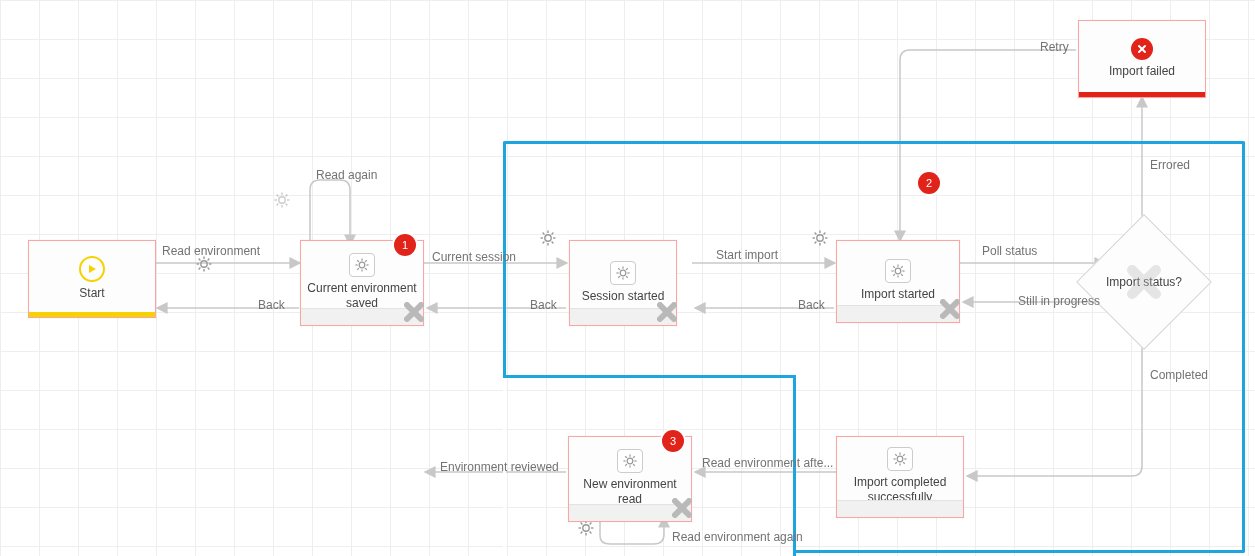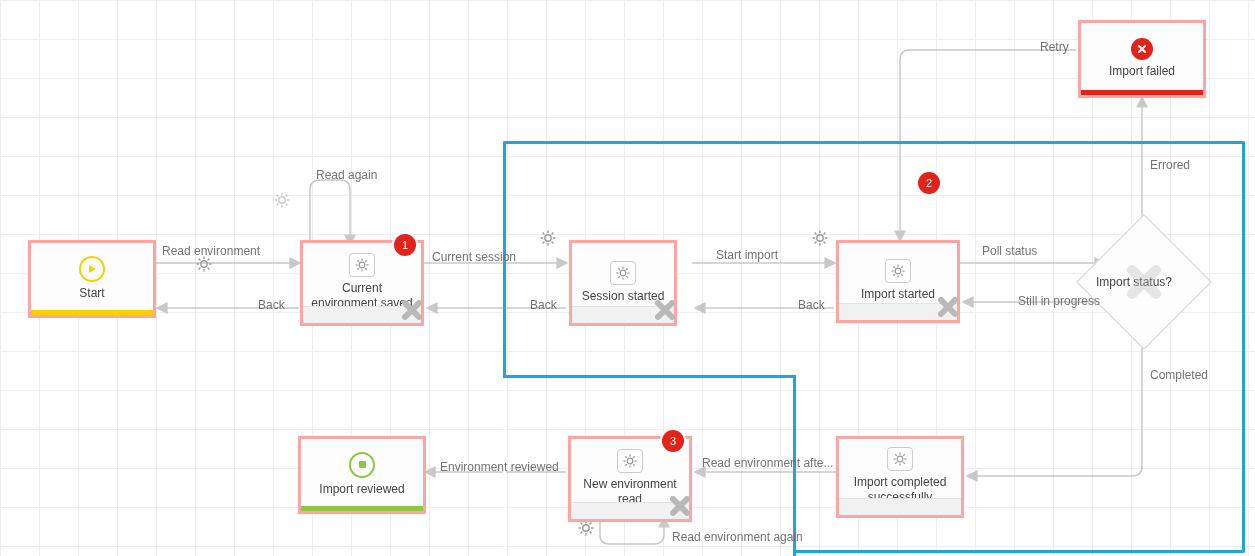--- a/index.html
+++ b/index.html
@@ -1,32 +1,32 @@
 <!DOCTYPE html>
 <html><head>
 <meta charset="utf-8">
 <style>
 html,body{margin:0;padding:0;width:1255px;height:556px;font-family:'Segoe UI',Arial,sans-serif;font-size:12px;color:#555;background:#fff;overflow:hidden}
 .canvas{position:relative;width:1255px;height:556px}
 
 .grid{position:absolute;inset:0;background-image:linear-gradient(to right,#eee 1px,transparent 1px),linear-gradient(to bottom,#eee 1px,transparent 1px);background-size:39px 39px;pointer-events:none}
 
-.node{position:absolute;background:#fdfdfd;border:3px solid #fca5a5;box-shadow:0 0 0 1px rgba(0,0,0,0.02);box-sizing:border-box;display:flex;flex-direction:column;align-items:center;justify-content:center;text-align:center}
+.node{position:absolute;background:#fdfdfd;border:1px solid #fca5a5;box-shadow:0 0 0 1px rgba(0,0,0,0.02);box-sizing:border-box;display:flex;flex-direction:column;align-items:center;justify-content:center;text-align:center}
 .node .title{padding:2px 6px;line-height:1.25;color:#444}
 .node .footer{position:absolute;left:0;right:0;bottom:0;height:16px;background:#f1f1f1;border-top:1px solid #e3e3e3}
 .node .stripe{position:absolute;left:0;right:0;bottom:0;height:5px}
 .icon-circ{width:22px;height:22px;border-radius:50%;display:flex;align-items:center;justify-content:center;margin-bottom:2px}
 .gear-box{width:24px;height:22px;border:1px solid #ccc;border-radius:4px;display:flex;align-items:center;justify-content:center;margin-bottom:2px;background:#fff}
 .gear-box svg{width:14px;height:14px}
 .node-x{position:absolute;right:-6px;bottom:-2px;width:30px;height:30px;display:flex;align-items:center;justify-content:center}
 .marker{position:absolute;width:22px;height:22px;border-radius:50%;background:#e2231a;color:#fff;display:flex;align-items:center;justify-content:center;font-size:11px;box-shadow:0 0 0 2px #fff}
 .mini-gear{position:absolute;width:16px;height:16px;opacity:.5}
 .label{position:absolute;color:#737373;font-size:12px;white-space:nowrap}
 
-.decision{position:absolute;width:96px;height:96px;display:flex;align-items:center;justify-content:flex-start}
+.decision{position:absolute;width:96px;height:96px;display:flex;align-items:center;justify-content:center}
 .decision .diamond{position:absolute;inset:0;border:1px solid #d5d5d5;background:#fdfdfd;transform:rotate(45deg);box-sizing:border-box}
 .decision .dtxt{position:relative;z-index:2;text-align:center;line-height:1.2;color:#444}
 .decision .dx{position:absolute;z-index:3;width:34px;height:34px;left:50%;top:50%;transform:translate(-50%,-50%);opacity:.35}
 
 .highlight{position:absolute;border:3px solid #1ea5e0;border-radius:2px;pointer-events:none;box-sizing:border-box}
 
 svg.edges{position:absolute;inset:0;width:1255px;height:556px;pointer-events:none}
 </style>
 </head>
 <body>
@@ -204,27 +204,20 @@
           <use href="#gear"></use>
         </svg>
       </div>
     <div class="title">Import completed successfully</div>
     <div class="footer"></div>
   </div>
   <div class="marker" style="left:662px;top:430px">
       <span>3</span>
     </div>
 
-  <div class="node" style="left:298px;top:436px;width:128px;height:78px">
-    <div class="icon-circ" style="border:2px solid #8dc63f">
-      <div style="width:7px;height:7px;background:#8dc63f;border-radius:1px"></div>
-    </div>
-    <div class="title">Import reviewed</div>
-    <div class="stripe" style="background:#8dc63f"></div>
-  </div>
 
   <div class="label" style="left:162px;top:244px">Read environment</div>
   <div class="label" style="left:258px;top:298px">Back</div>
   <div class="label" style="left:316px;top:168px">Read again</div>
   <div class="label" style="left:432px;top:250px">Current session</div>
   <div class="label" style="left:530px;top:298px">Back</div>
   <div class="label" style="left:716px;top:248px">Start import</div>
   <div class="label" style="left:798px;top:298px">Back</div>
   <div class="label" style="left:982px;top:244px">Poll status</div>
   <div class="label" style="left:1018px;top:294px">Still in progress</div>

